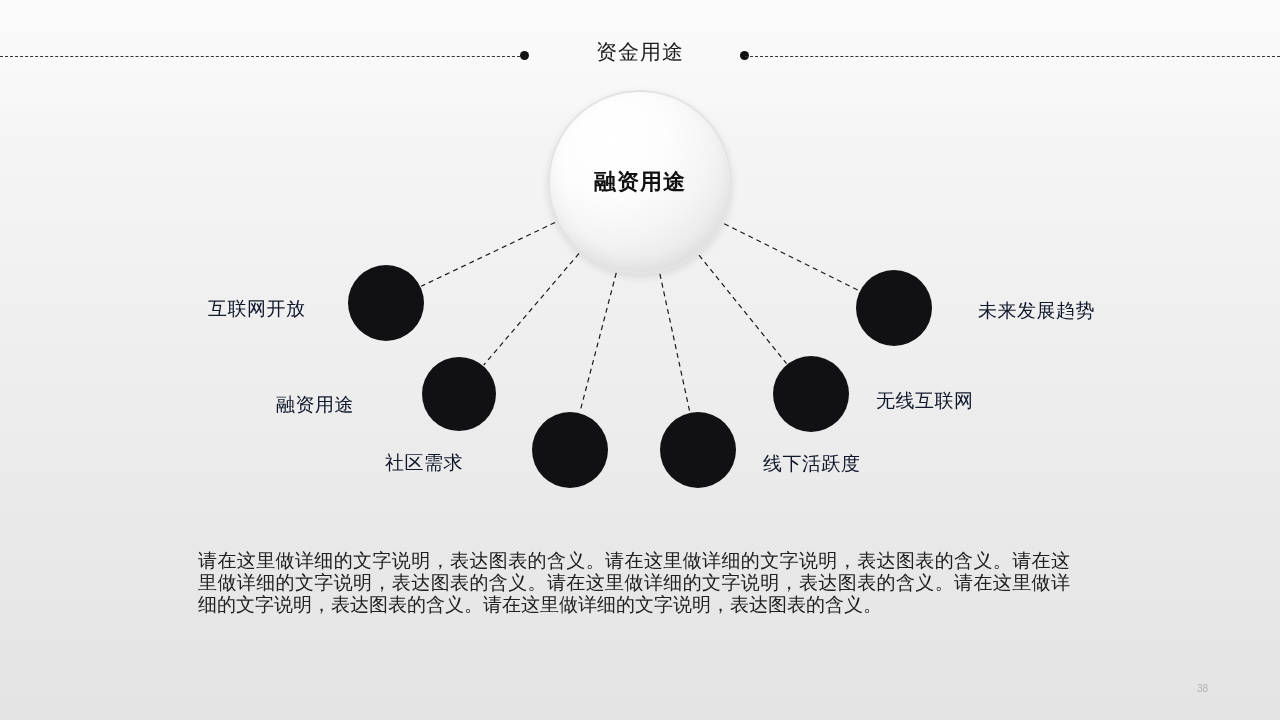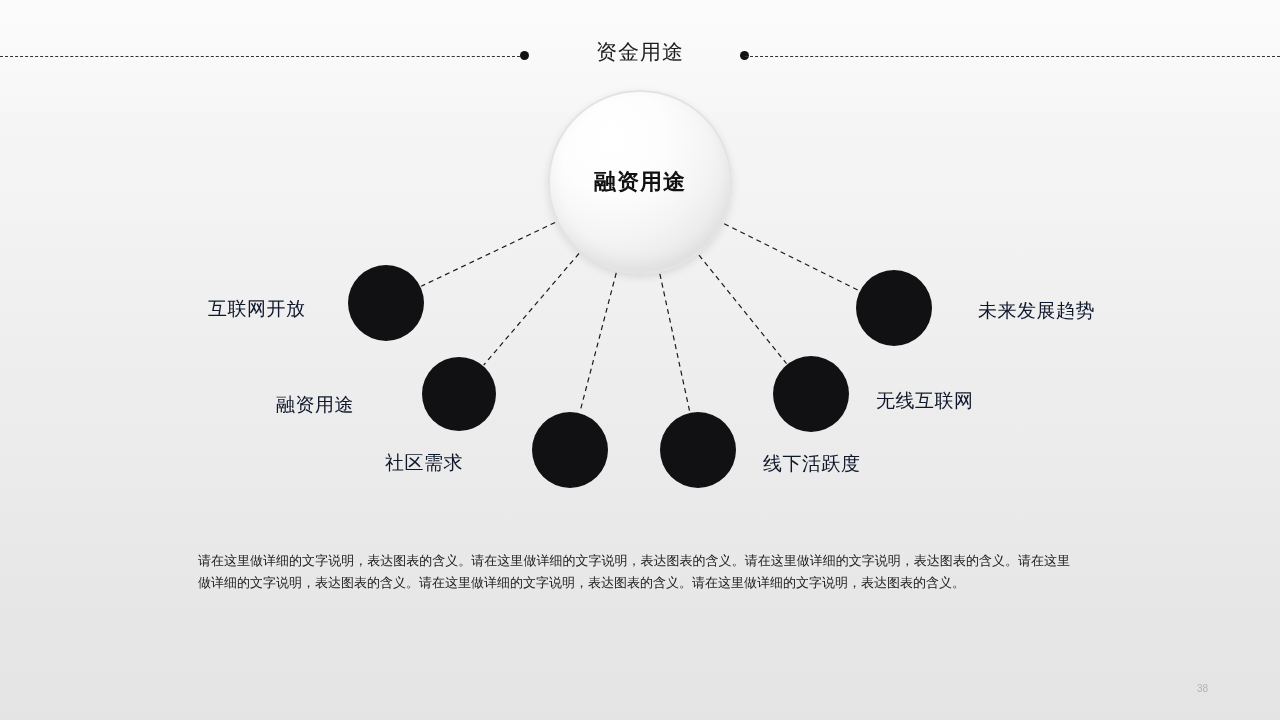--- a/index.html
+++ b/index.html
@@ -68,21 +68,21 @@
     background:#111113;
   }
   .node-label {
     position:absolute; font-size:19px; color:#0f172a;
     white-space:nowrap; letter-spacing:.5px;
   }
 
   
   .body-copy {
     position:absolute; left:198px; top:550px; width:872px;
-    font-size:13px; line-height:22px; color:#202020;
+    font-size:19px; line-height:22px; color:#202020;
     text-align:justify;
   }
 
   
   .page-no {
     position:absolute; right:72px; bottom:26px;
     font-size:10px; color:#b3b3b3;
   }
 </style>
 </head>

